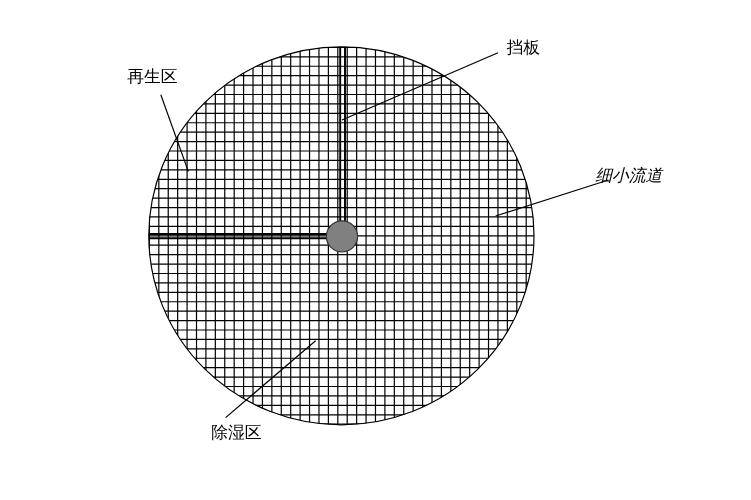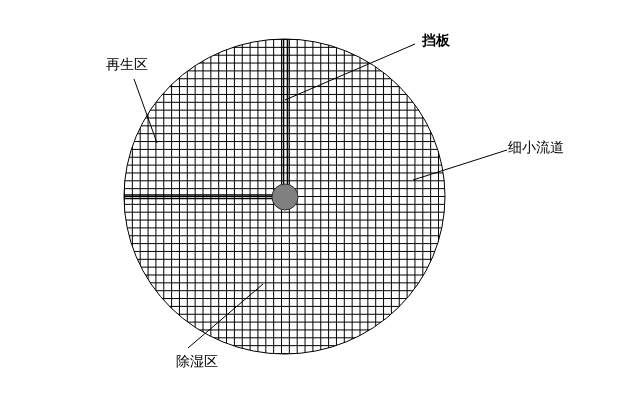--- a/index.html
+++ b/index.html
@@ -110,15 +110,15 @@
   <circle id="hub" cx="285" cy="197" r="13" fill="#808080" stroke="#333333" stroke-width="1"></circle>
   <g id="leaders">
       <line x1="134" y1="79" x2="157" y2="143" stroke="#000" stroke-width="1"></line>
       <line x1="415" y1="44" x2="285" y2="100" stroke="#000" stroke-width="1"></line>
       <line x1="507" y1="150" x2="413" y2="180" stroke="#000" stroke-width="1"></line>
       <line x1="188" y1="348" x2="263" y2="284" stroke="#000" stroke-width="1"></line>
     </g>
 </svg>
 
 <div class="label" style="left:106px;top:56px;">再生区</div>
-<div class="label" style="left:422px;top:32px;font-weight:bold;">挡板</div>
-<div class="label" style="left:508px;top:139px;">细小流道</div>
+<div class="label" style="left:422px;top:32px;">挡板</div>
+<div class="label" style="left:496px;top:139px;font-style:italic;">细小流道</div>
 <div class="label" style="left:143px;top:353px;padding-left:33px;">除湿区</div>
 
 </body></html>

